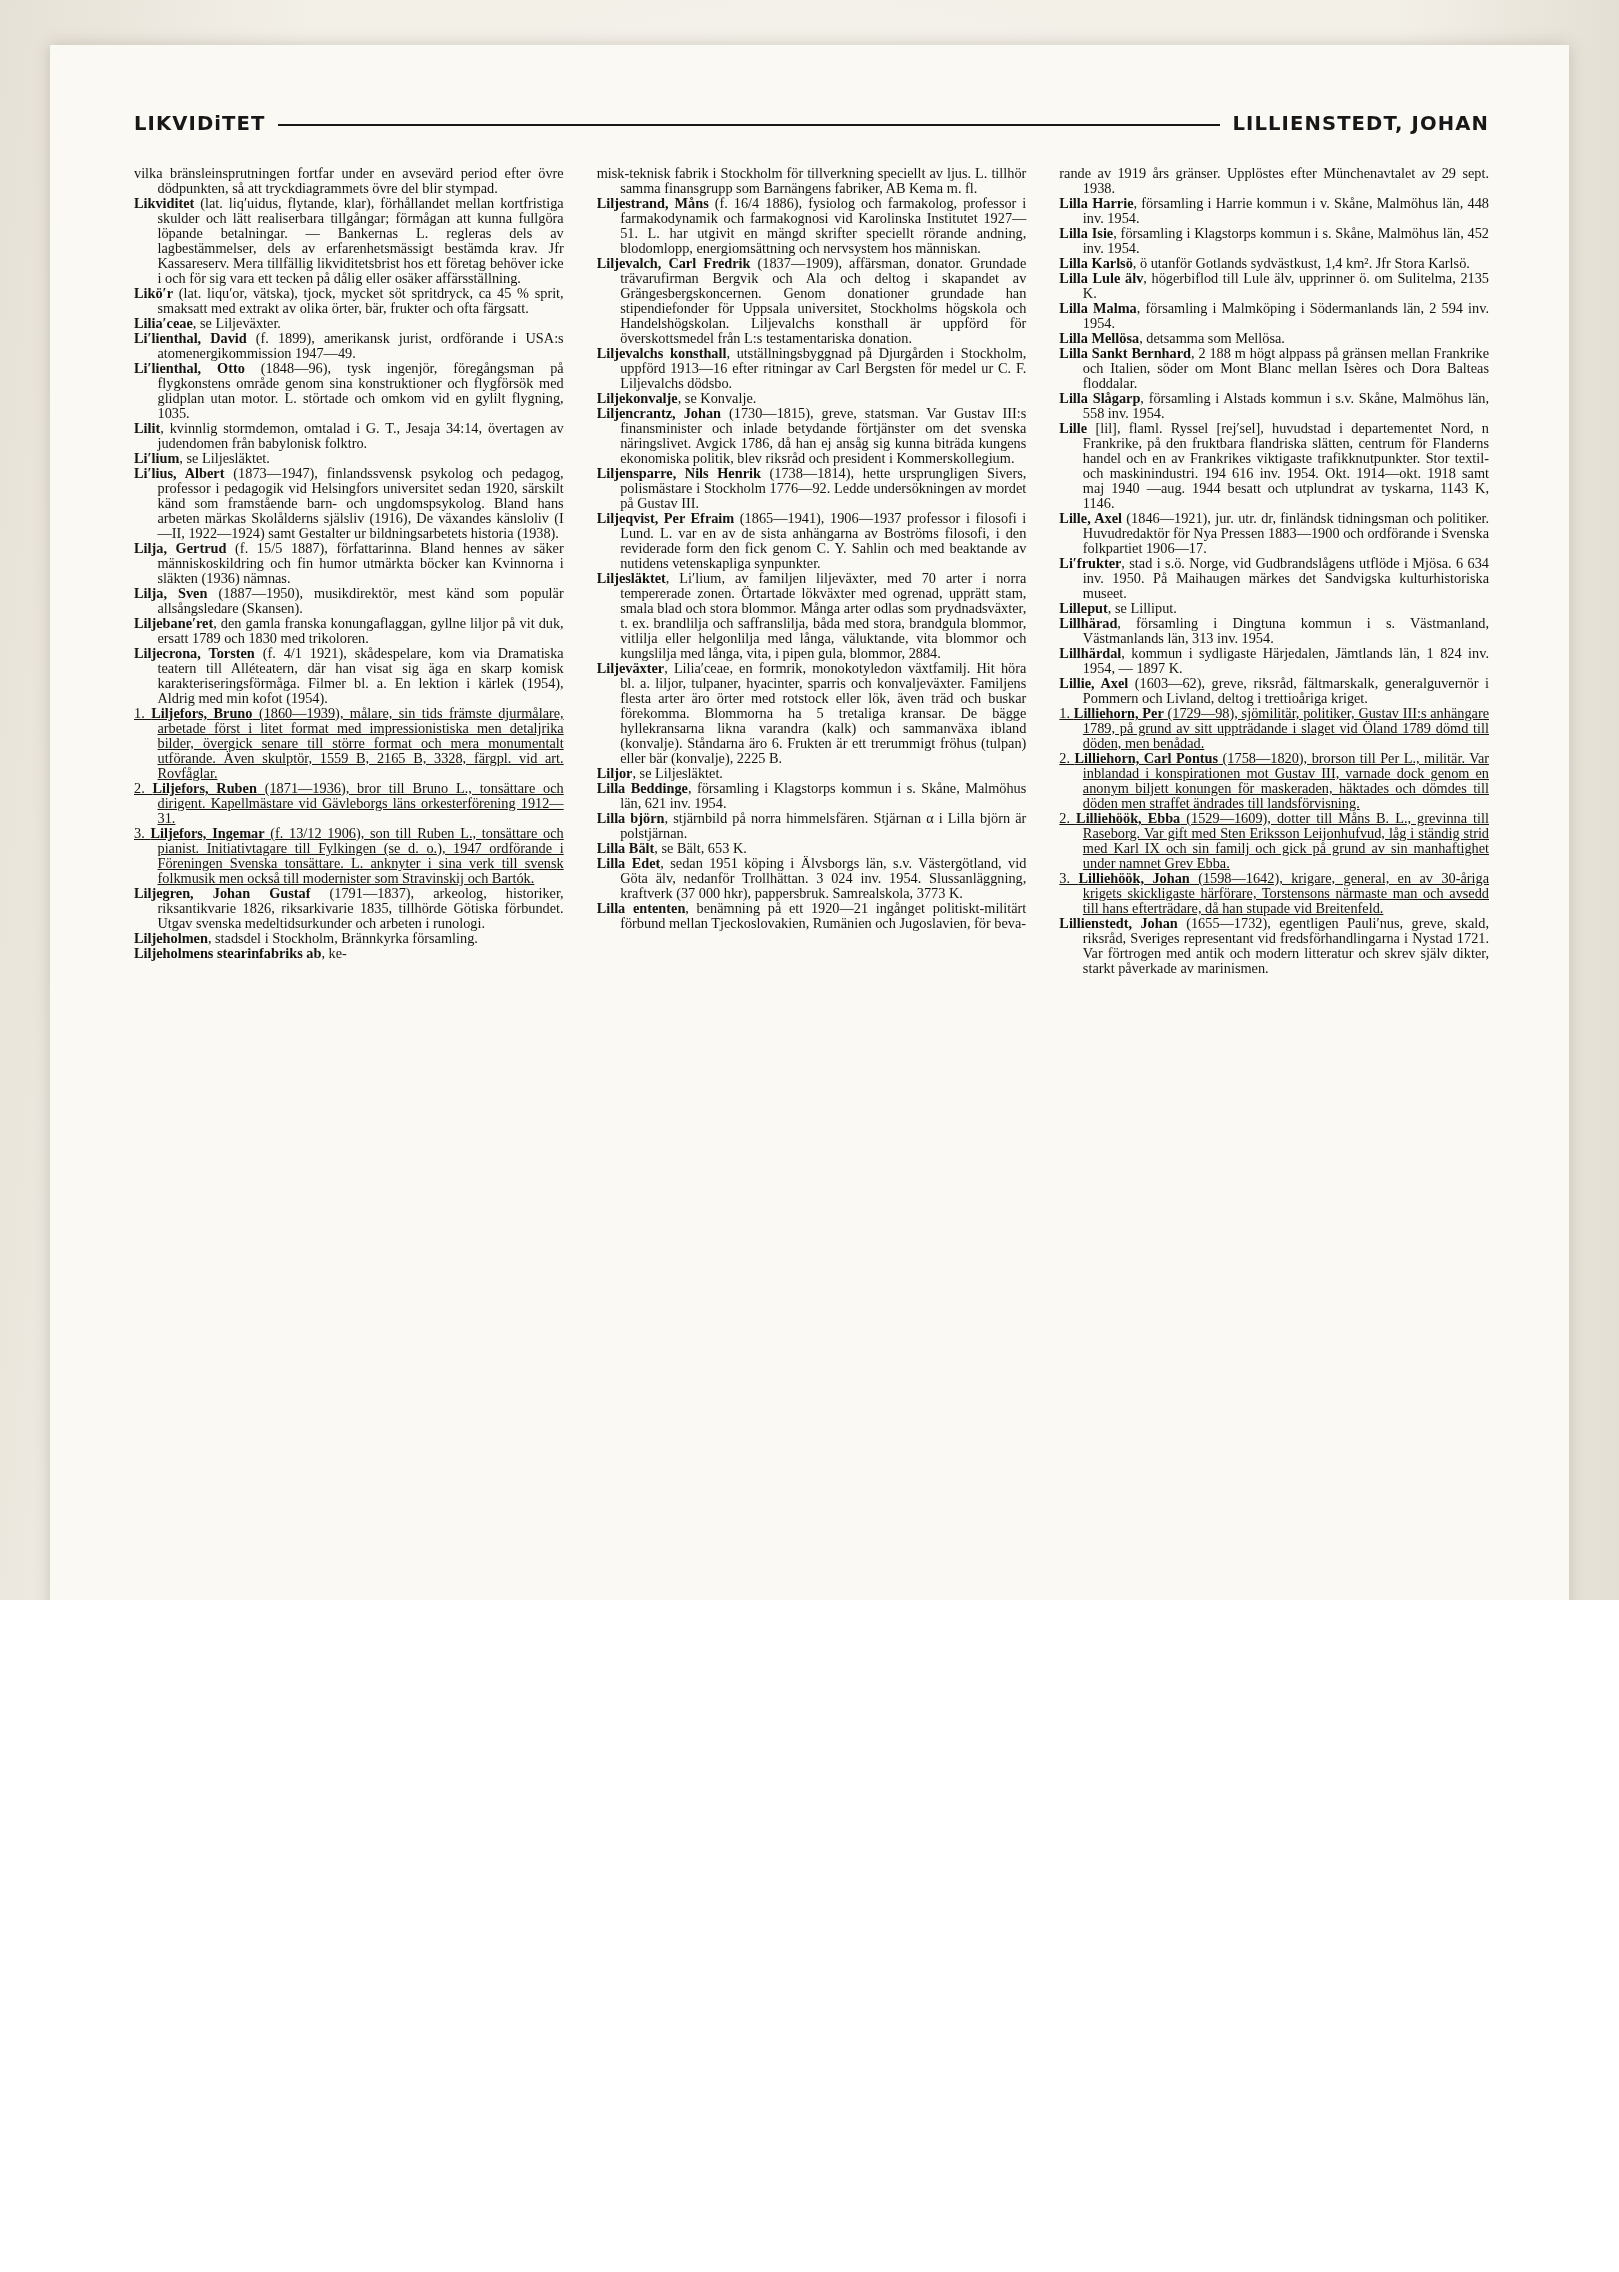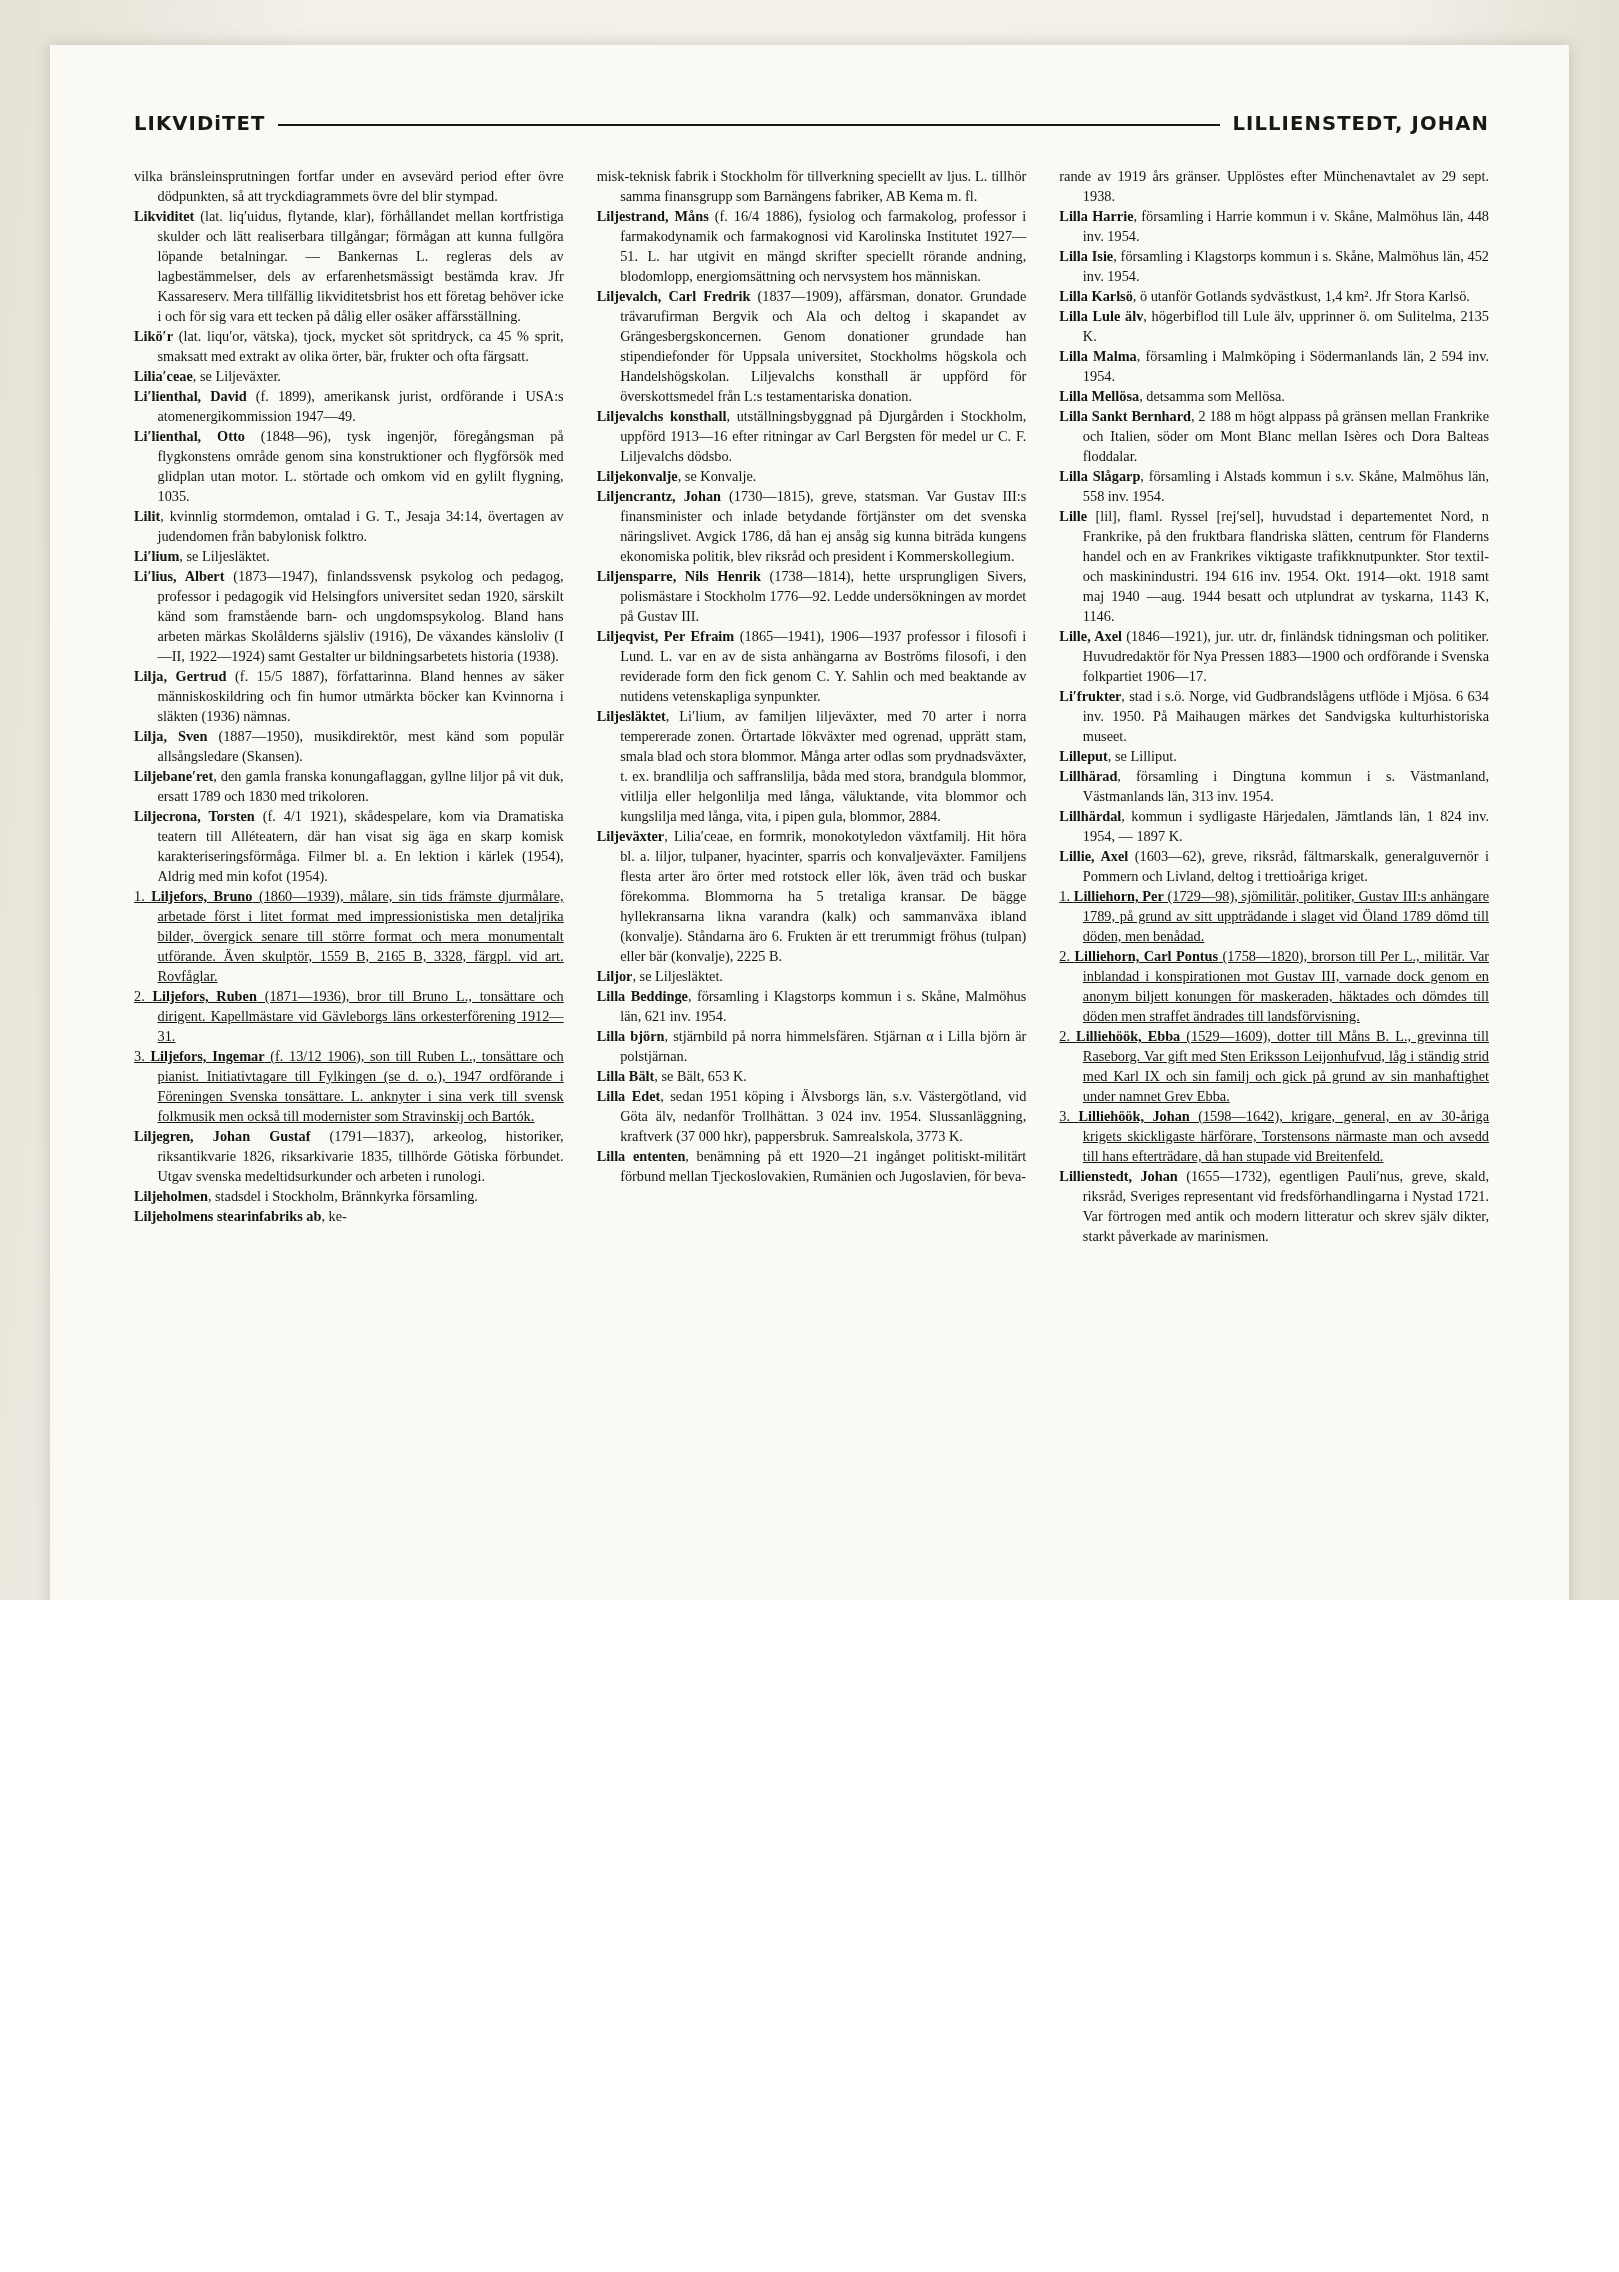--- a/index.html
+++ b/index.html
@@ -74,21 +74,21 @@
   
   .columns {
     display: flex;
     margin-top: 31px;
     width: 100%;
     column-gap: 0;
   }
   .col {
     width: 431px;
     font-size: 14.3px;
-    line-height: 20px;
+    line-height: 15px;
     text-align: justify;
     text-justify: inter-word;
     hyphens: manual;
   }
   .col + .col { margin-left: 33px; }
 
   .entry {
     margin: 0 0 0 0;
     padding-left: 23.5px;
     text-indent: -23.5px;

